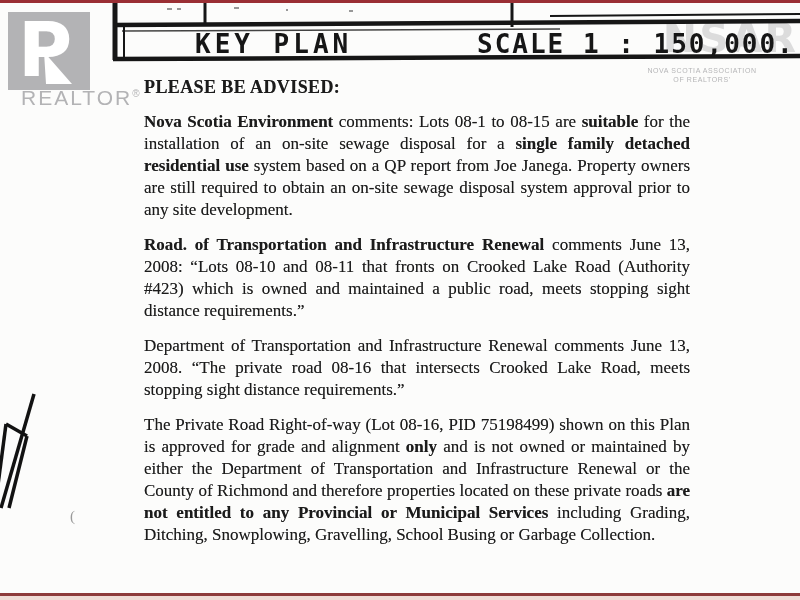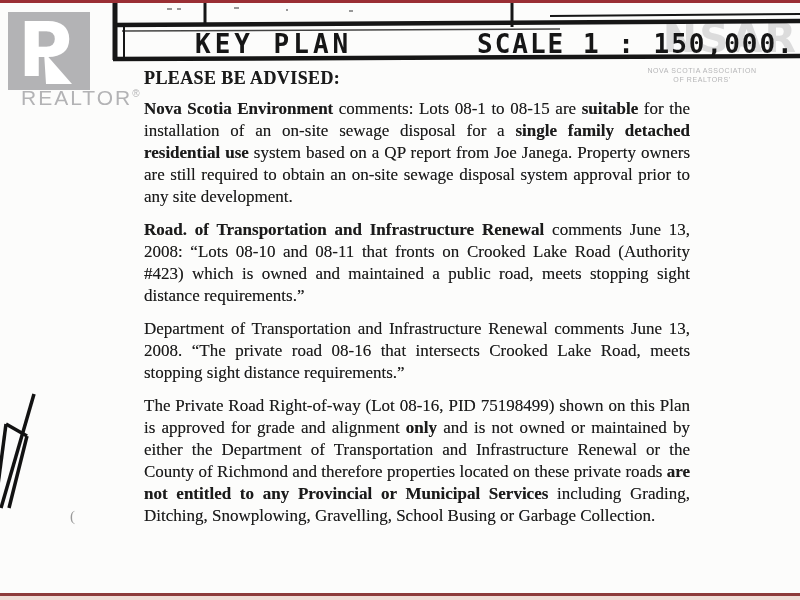--- a/index.html
+++ b/index.html
@@ -46,26 +46,26 @@
     font-size:26px;letter-spacing:4px;color:var(--ink);white-space:nowrap;margin-left:23px;
   }
   #scale-label{
     position:absolute;left:477px;top:29px;z-index:3;
     font-family:"DejaVu Sans Mono",monospace;font-weight:bold;
     font-size:26px;letter-spacing:2px;color:var(--ink);white-space:nowrap;
   }
 
   
   #doc-body{
-    position:absolute;left:144px;top:67px;width:546px;z-index:2;
+    position:absolute;left:144px;top:76px;width:546px;z-index:2;
     font-size:17px;line-height:22px;text-align:justify;color:var(--body-text);
     text-shadow:0 0 .4px rgba(0,0,0,.45);
   }
   .doc-heading{font-weight:bold;font-size:18px;letter-spacing:.4px;margin:0 0 9px;text-align:left;}
-  .doc-para{margin:5px 0 11px;}
+  .doc-para{margin:13px 0 11px;}
   .doc-para b{font-weight:bold;}
 
   
   #plan-lines{position:absolute;left:0;top:380px;z-index:1;color:#121212;}
   #stray-mark{
     position:absolute;left:70px;top:508px;z-index:1;
     color:#9a9a9a;font-size:15px;font-family:"Liberation Serif",serif;
   }
 </style>
 </head>

